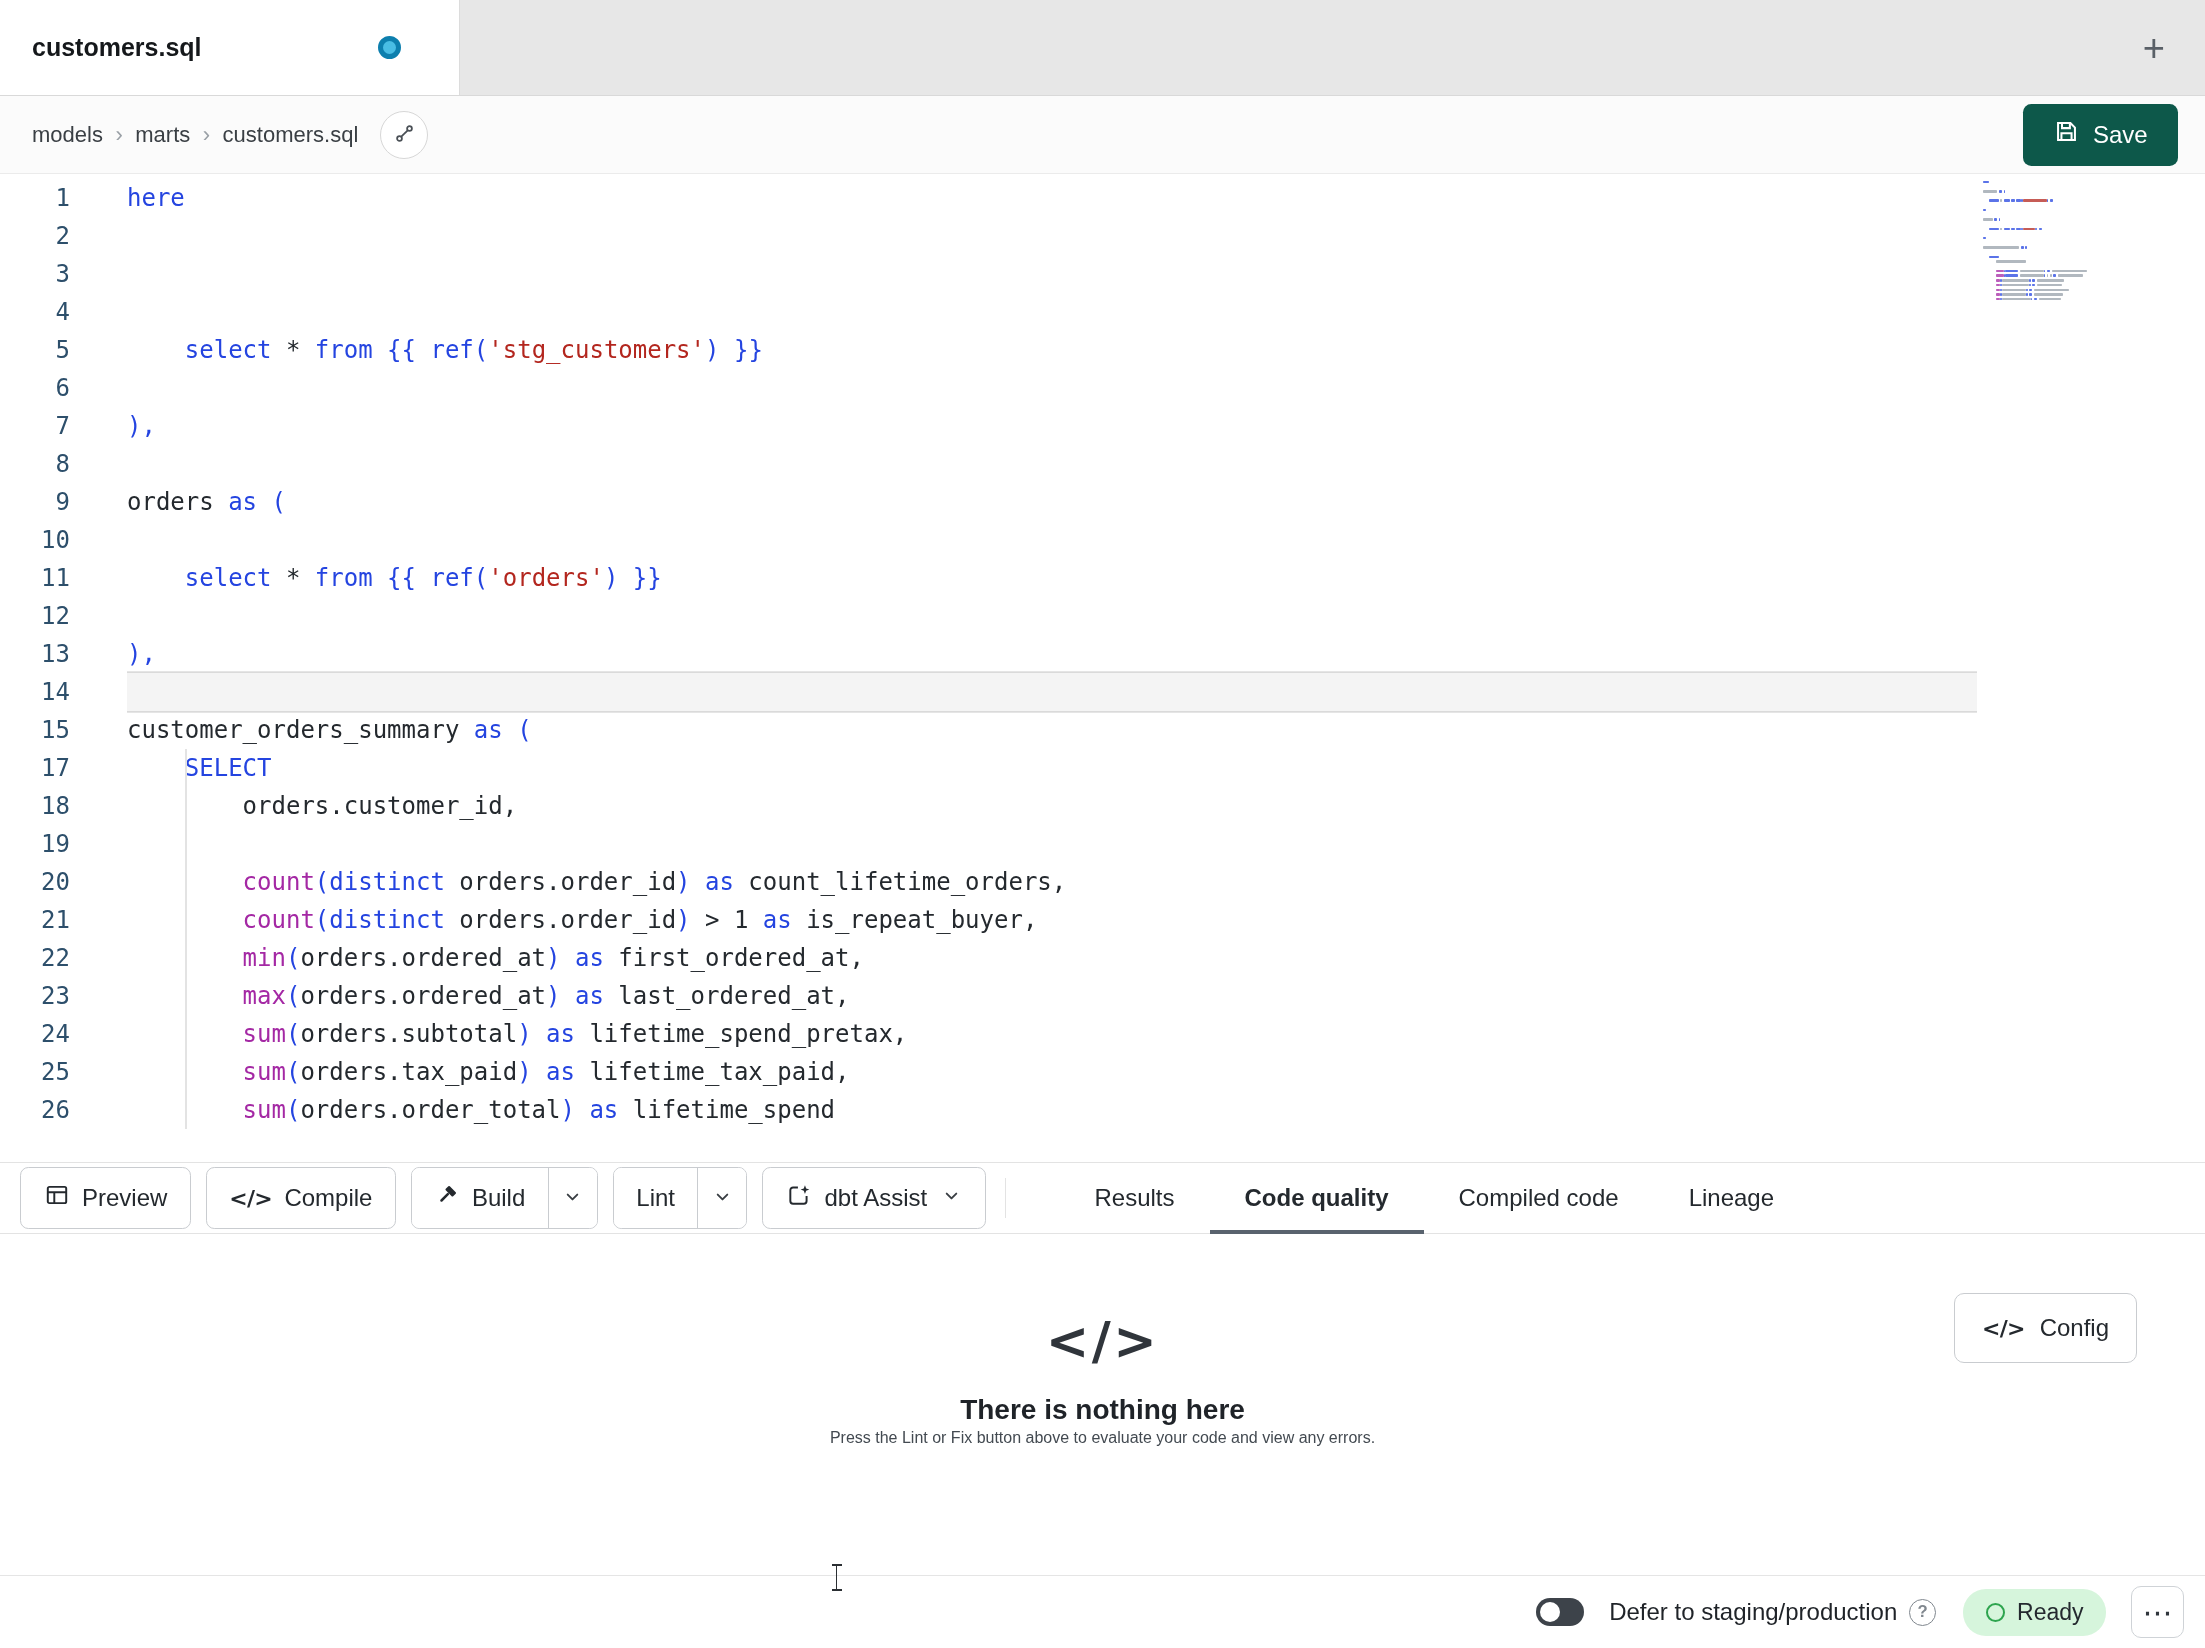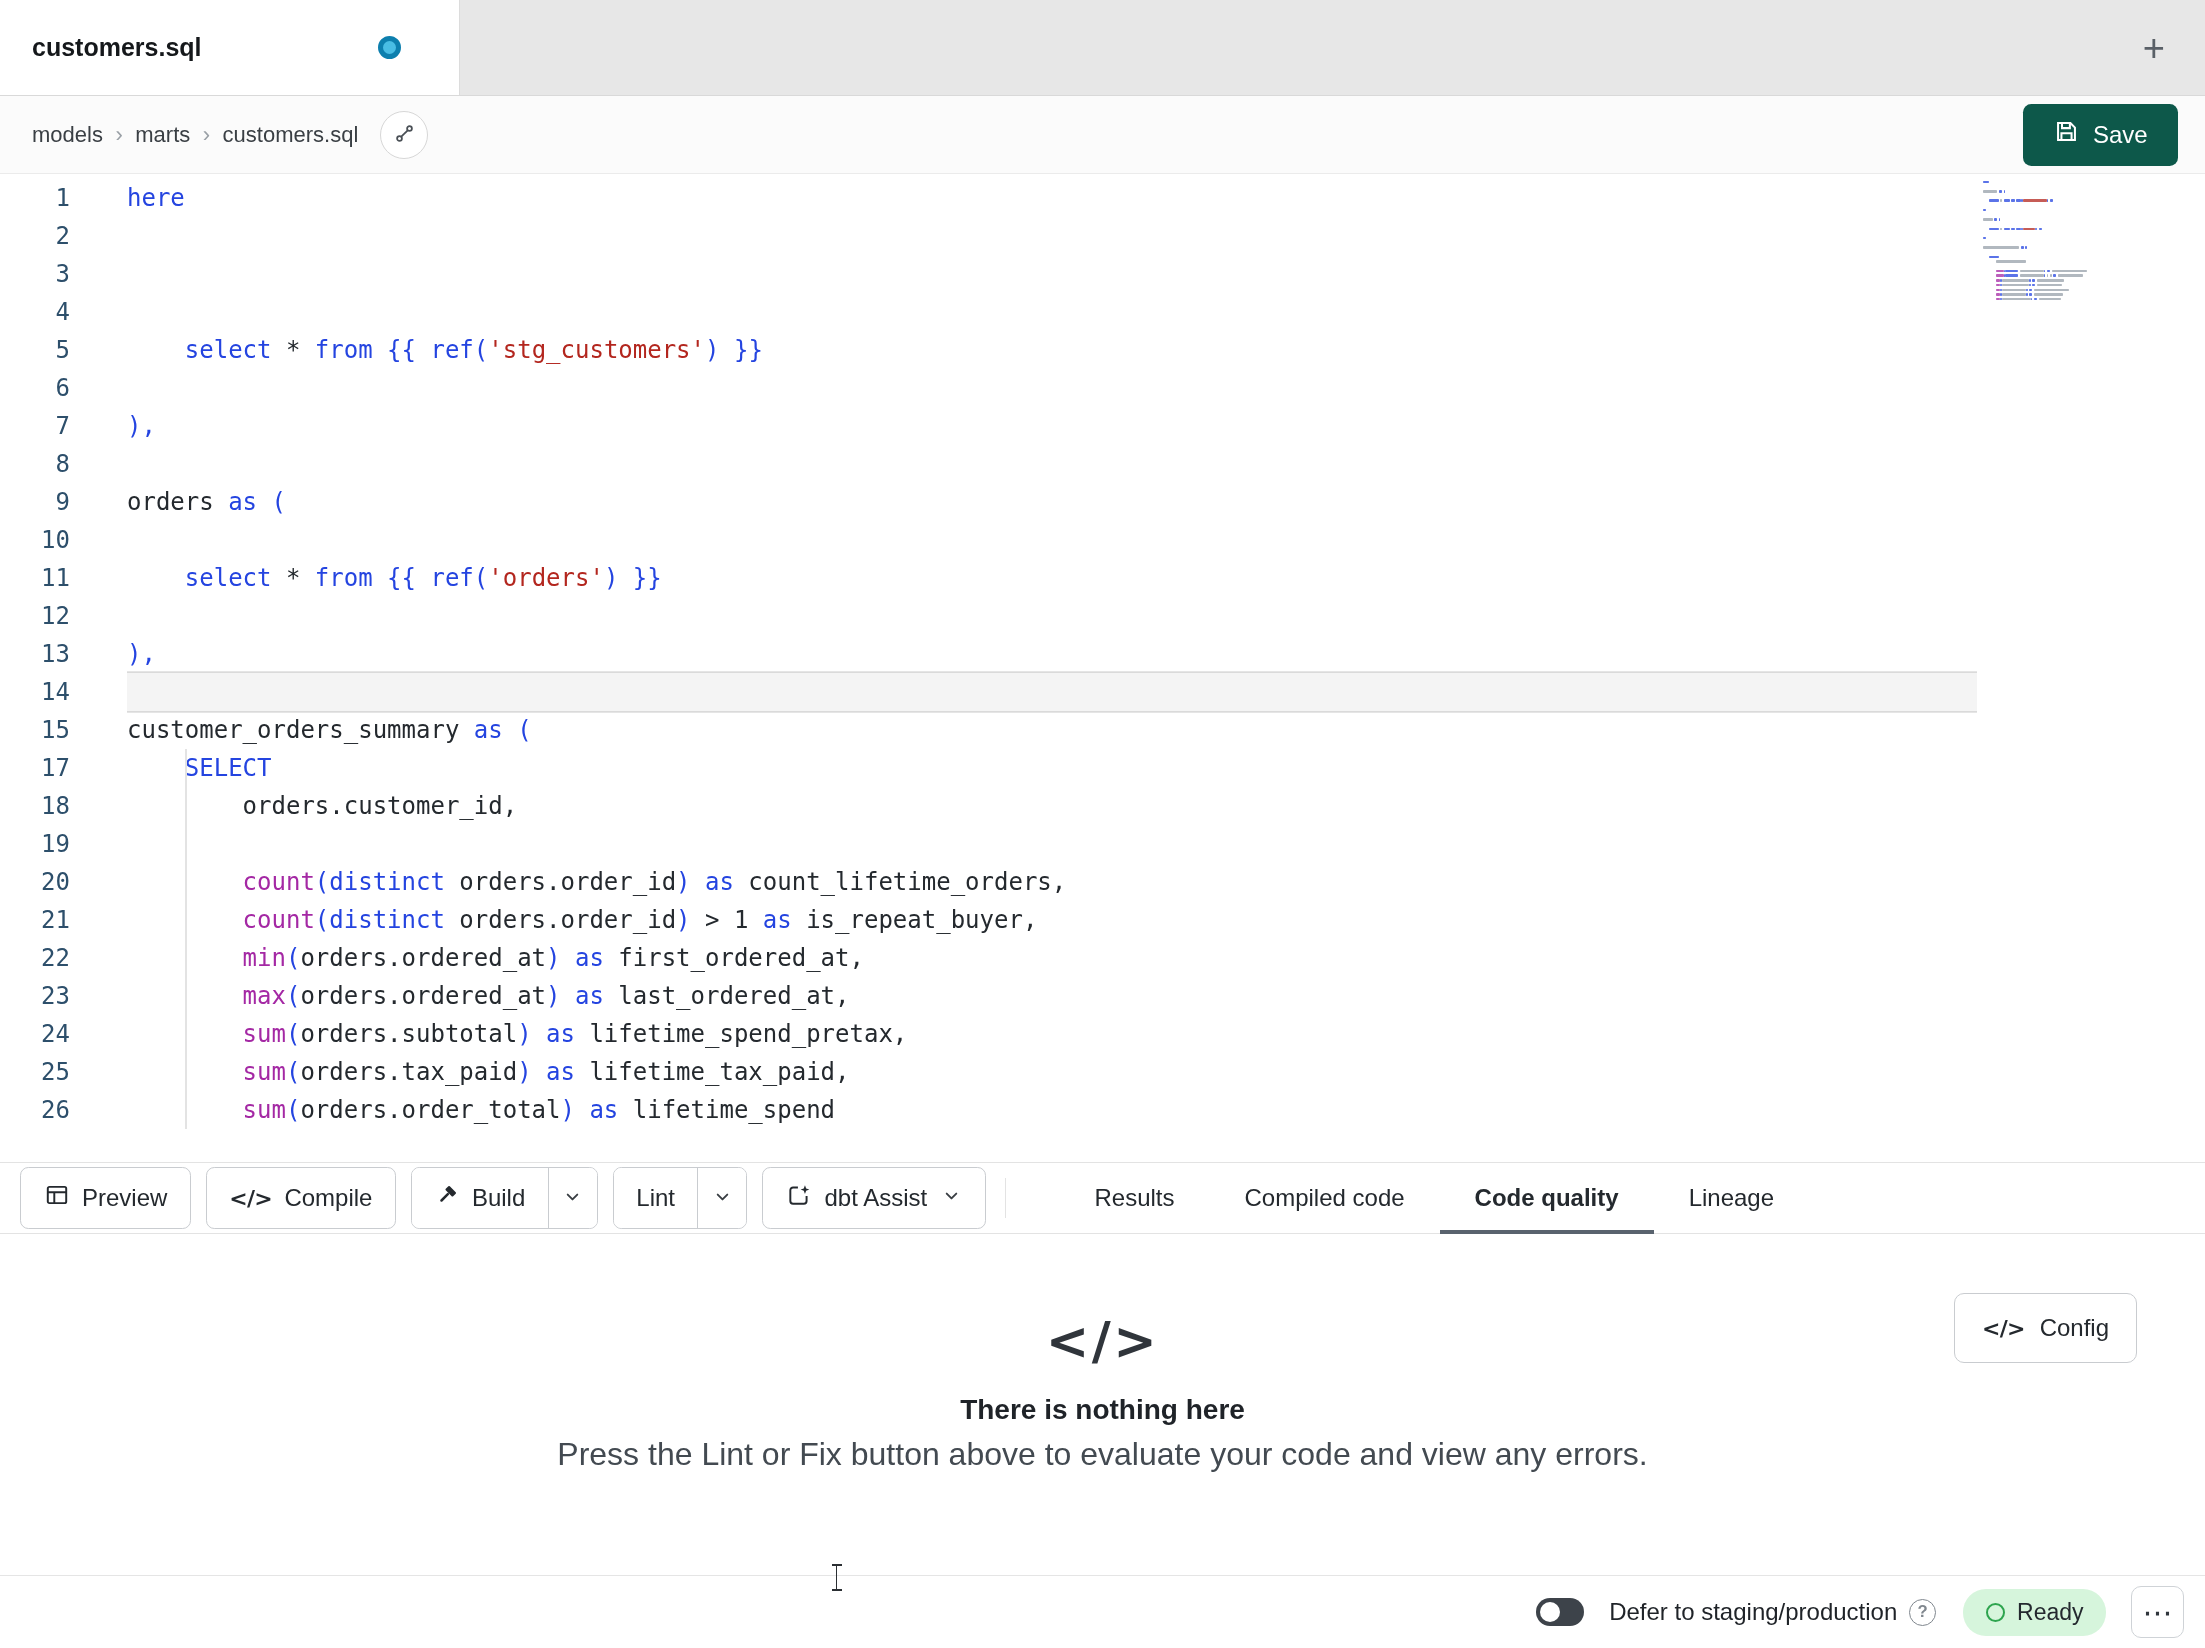--- a/index.html
+++ b/index.html
@@ -59,21 +59,21 @@
   .ptab { display:flex; align-items:center; padding:0 35px; font-size:24px; color:#24292e; position:relative; cursor:pointer; white-space:nowrap; }
   .ptab.active { font-weight:600; }
   .ptab.active::after { content:""; position:absolute; left:0; right:0; bottom:-0.8px; height:4.2px; background:#59636e; }
 
   
   .results { height:341px; flex:none; position:relative; background:#fff; }
   .config-btn { position:absolute; top:59px; right:68px; height:70px; padding:0 27px; border:1.7px solid #c9ccd0; border-radius:10px; background:#fff; font-size:24px; color:#24292e; font-family:inherit; display:flex; align-items:center; gap:15px; cursor:pointer; }
   .empty { position:absolute; left:0; right:0; top:0; text-align:center; padding-top:77px; }
   .empty-icon { font-size:52px; font-weight:bold; color:#30353b; letter-spacing:2.5px; font-family:"DejaVu Sans", sans-serif; }
   .empty-title { font-size:28px; font-weight:bold; color:#1f2328; margin-top:23px; }
-  .empty-desc { font-size:32px; color:#434a51; margin-top:10px;text-align:center; }
+  .empty-desc { font-size:16px; color:#434a51; margin-top:3px;text-align:center; }
 
   
   .statusbar { height:73px; flex:none; background:#fff; border-top:0.8px solid #e5e5e5; display:flex; align-items:center; justify-content:flex-end; padding-right:21px; }
   .toggle { width:48px; height:28px; border-radius:14px; background:#3d434a; position:relative; flex:none; cursor:pointer; }
   .toggle .knob { position:absolute; left:4.2px; top:4.2px; width:20px; height:20px; border-radius:50%; background:#fff; }
   .defer-label { font-size:24px; color:#1f2328; margin-left:25px; }
   .help { width:27px; height:27px; border-radius:50%; border:1.7px solid #80878e; color:#80878e; font-size:16.7px; font-weight:bold; display:inline-flex; align-items:center; justify-content:center; margin-left:11.7px; cursor:pointer; flex:none; }
   .ready { margin-left:27px; height:47px; padding:0 22.5px; border-radius:23px; background:var(--readybg,#d6f5dc); display:flex; align-items:center; gap:12.5px; font-size:23px; color:#24292f; cursor:pointer; }
   .ring { width:19px; height:19px; border-radius:50%; border:2.5px solid var(--readyring,#2da44e); flex:none; }
   .more-btn { margin-left:25px; width:53px; height:52px; border:1.7px solid #cfd3d7; border-radius:10px; background:#fff; font-size:30px; color:#30363c; display:flex; align-items:center; justify-content:center; cursor:pointer; }
@@ -321,22 +321,22 @@
               <path d="M7 10l5 5 5-5"></path>
             </svg>
         </span>
       </button>
     </div>
 
     <div class="vdiv"></div>
 
     <div class="panel-tabs">
       <div class="ptab">Results</div>
+      <div class="ptab active">Code quality</div>
       <div class="ptab">Compiled code</div>
-      <div class="ptab active">Code quality</div>
       <div class="ptab">Lineage</div>
     </div>
   </div>
 
   <div class="results">
     <button class="config-btn">
       <span class="code-glyph">&lt;/&gt;</span>
       <span>Config</span>
     </button>
     <div class="empty">

